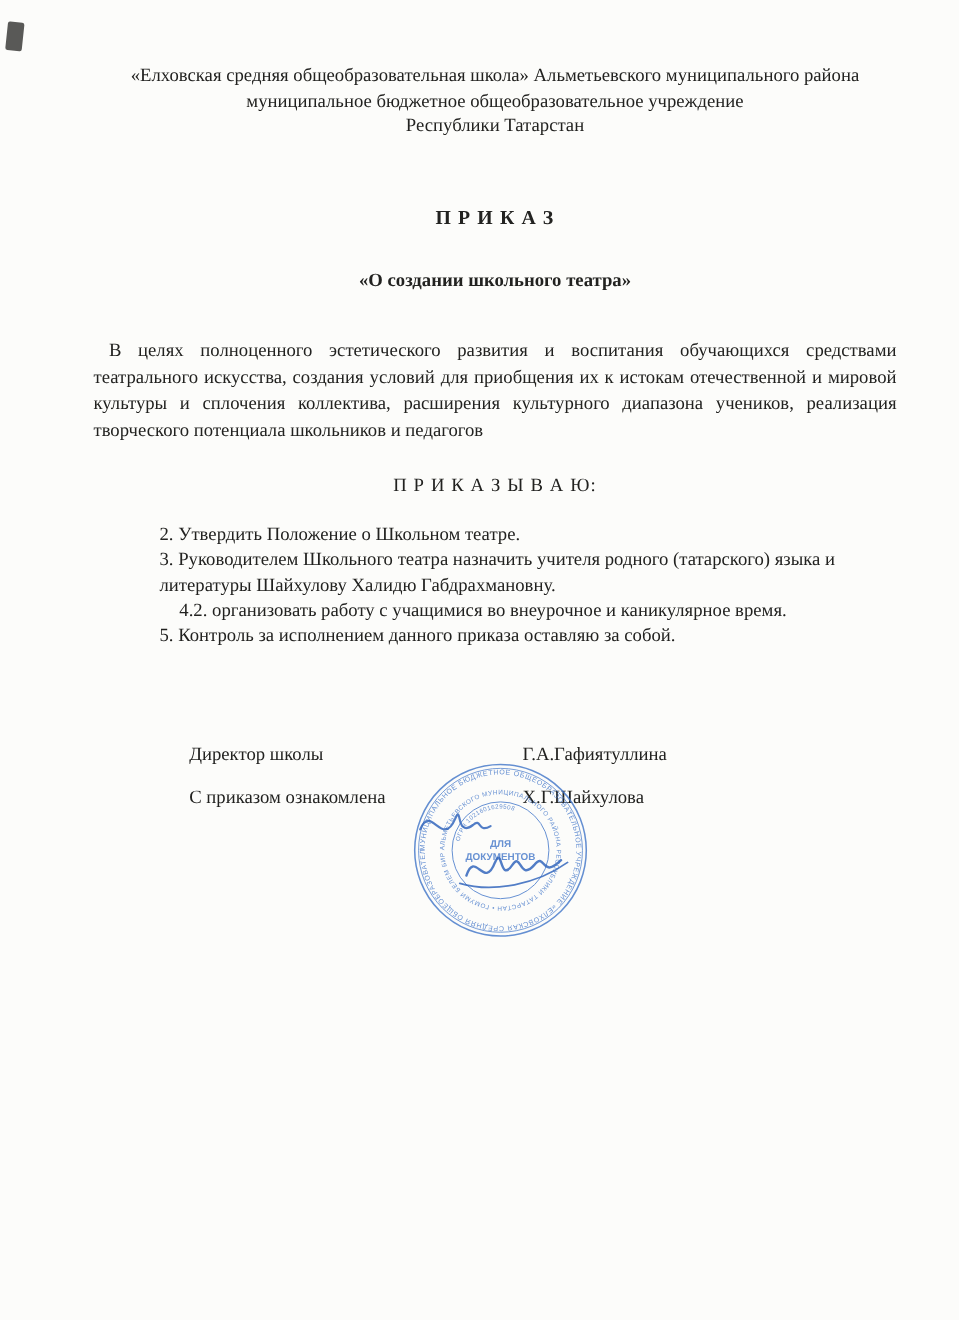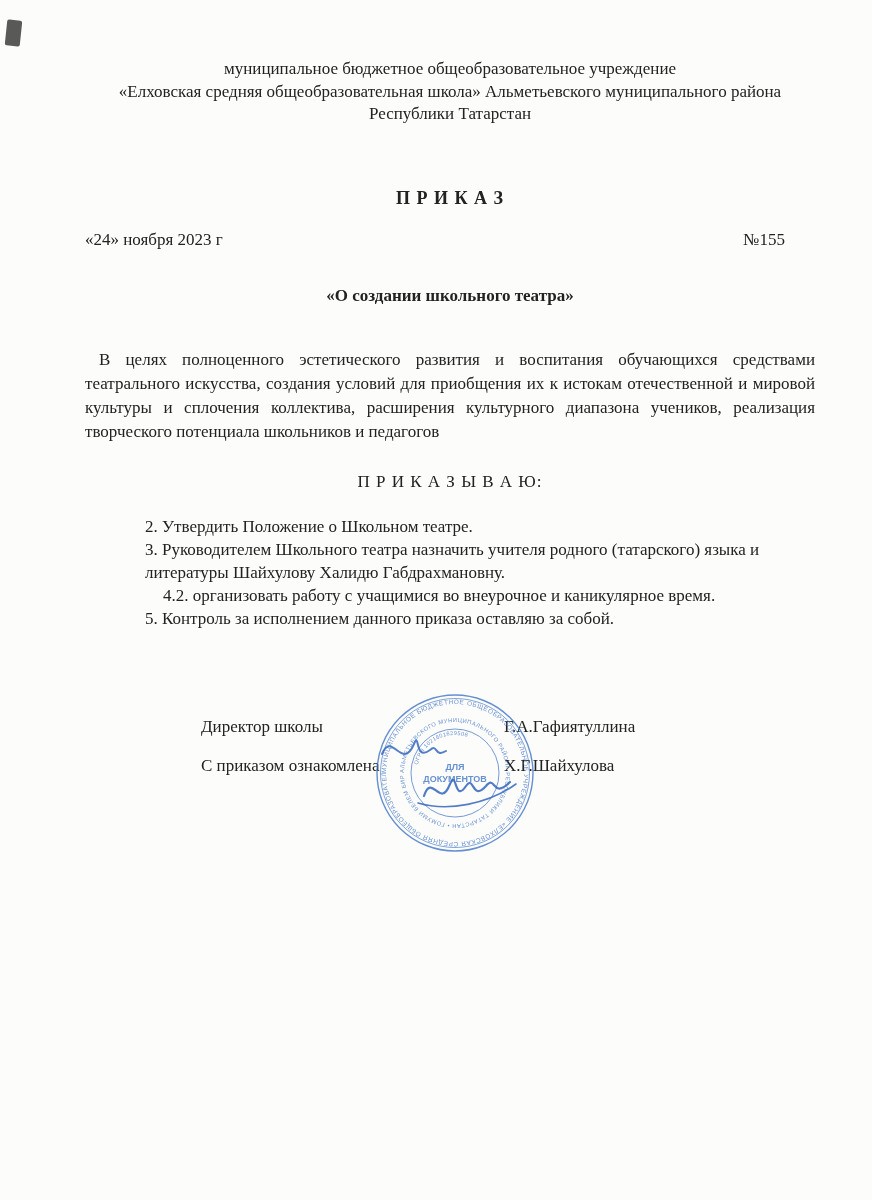--- a/index.html
+++ b/index.html
@@ -43,49 +43,45 @@
   }
   .order-list{
     margin-top:24px;margin-left:60px;width:672px;
     font-size:17px;line-height:1.3;
   }
   .order-list .item{margin:0 0 1px 0;}
   .order-list .subitem{margin-left:18px;}
   .sig-block{
     margin-top:86px;width:730px;font-size:17px;
   }
-  .sig-row{display:flex;margin-left:116px;line-height:1.3;}
+  .sig-row{display:flex;margin-left:87px;line-height:1.3;}
   .sig-row + .sig-row{margin-top:17px;}
   .sig-label{width:303px;flex:0 0 auto;}
   .sig-name{flex:0 0 auto;}
   .stamp-overlay{
     position:absolute;left:330px;top:688px;width:240px;height:190px;
     pointer-events:none;
   }
   .stamp-overlay svg{display:block;}
 </style>
 </head>
 <body>
 
 <div class="page">
 
   <div class="scan-artifact"></div>
 
   <div class="doc-header">
+    <div>«Елховская средняя общеобразовательная школа» Альметьевского муниципального района</div>
     <div>муниципальное бюджетное общеобразовательное учреждение</div>
-    <div>«Елховская средняя общеобразовательная школа» Альметьевского муниципального района</div>
     <div>Республики Татарстан</div>
   </div>
 
   <div class="order-title">П Р И К А З</div>
 
-  <div class="date-row">
-    <span>«24» ноября 2023 г</span>
-    <span>№155</span>
-  </div>
 
   <div class="subject">«О создании школьного театра»</div>
 
   <div class="preamble">В целях полноценного эстетического развития и воспитания обучающихся средствами театрального искусства, создания условий для приобщения их к истокам отечественной и мировой культуры и сплочения коллектива, расширения культурного диапазона учеников, реализация творческого потенциала школьников и педагогов</div>
 
   <div class="resolution-heading">П Р И К А З Ы В А Ю:</div>
 
   <div class="order-list">
     <div class="item">2. Утвердить Положение о Школьном театре.</div>
     <div class="item">3. Руководителем Школьного театра назначить учителя родного (татарского) языка и литературы Шайхулову Халидю Габдрахмановну.</div>

